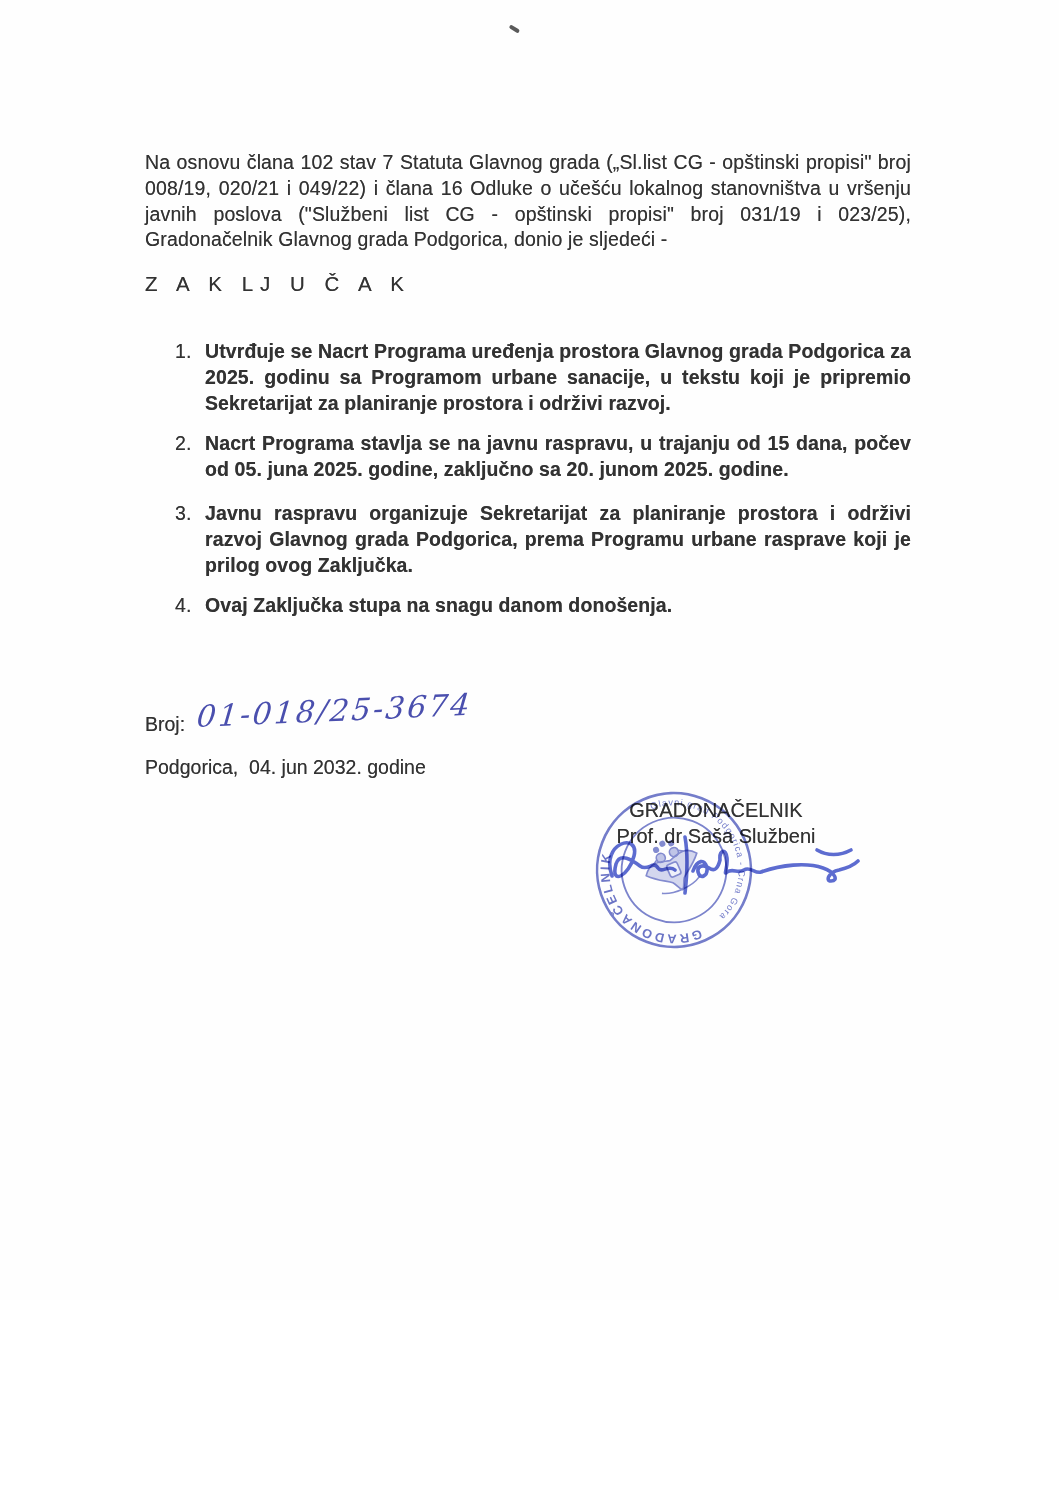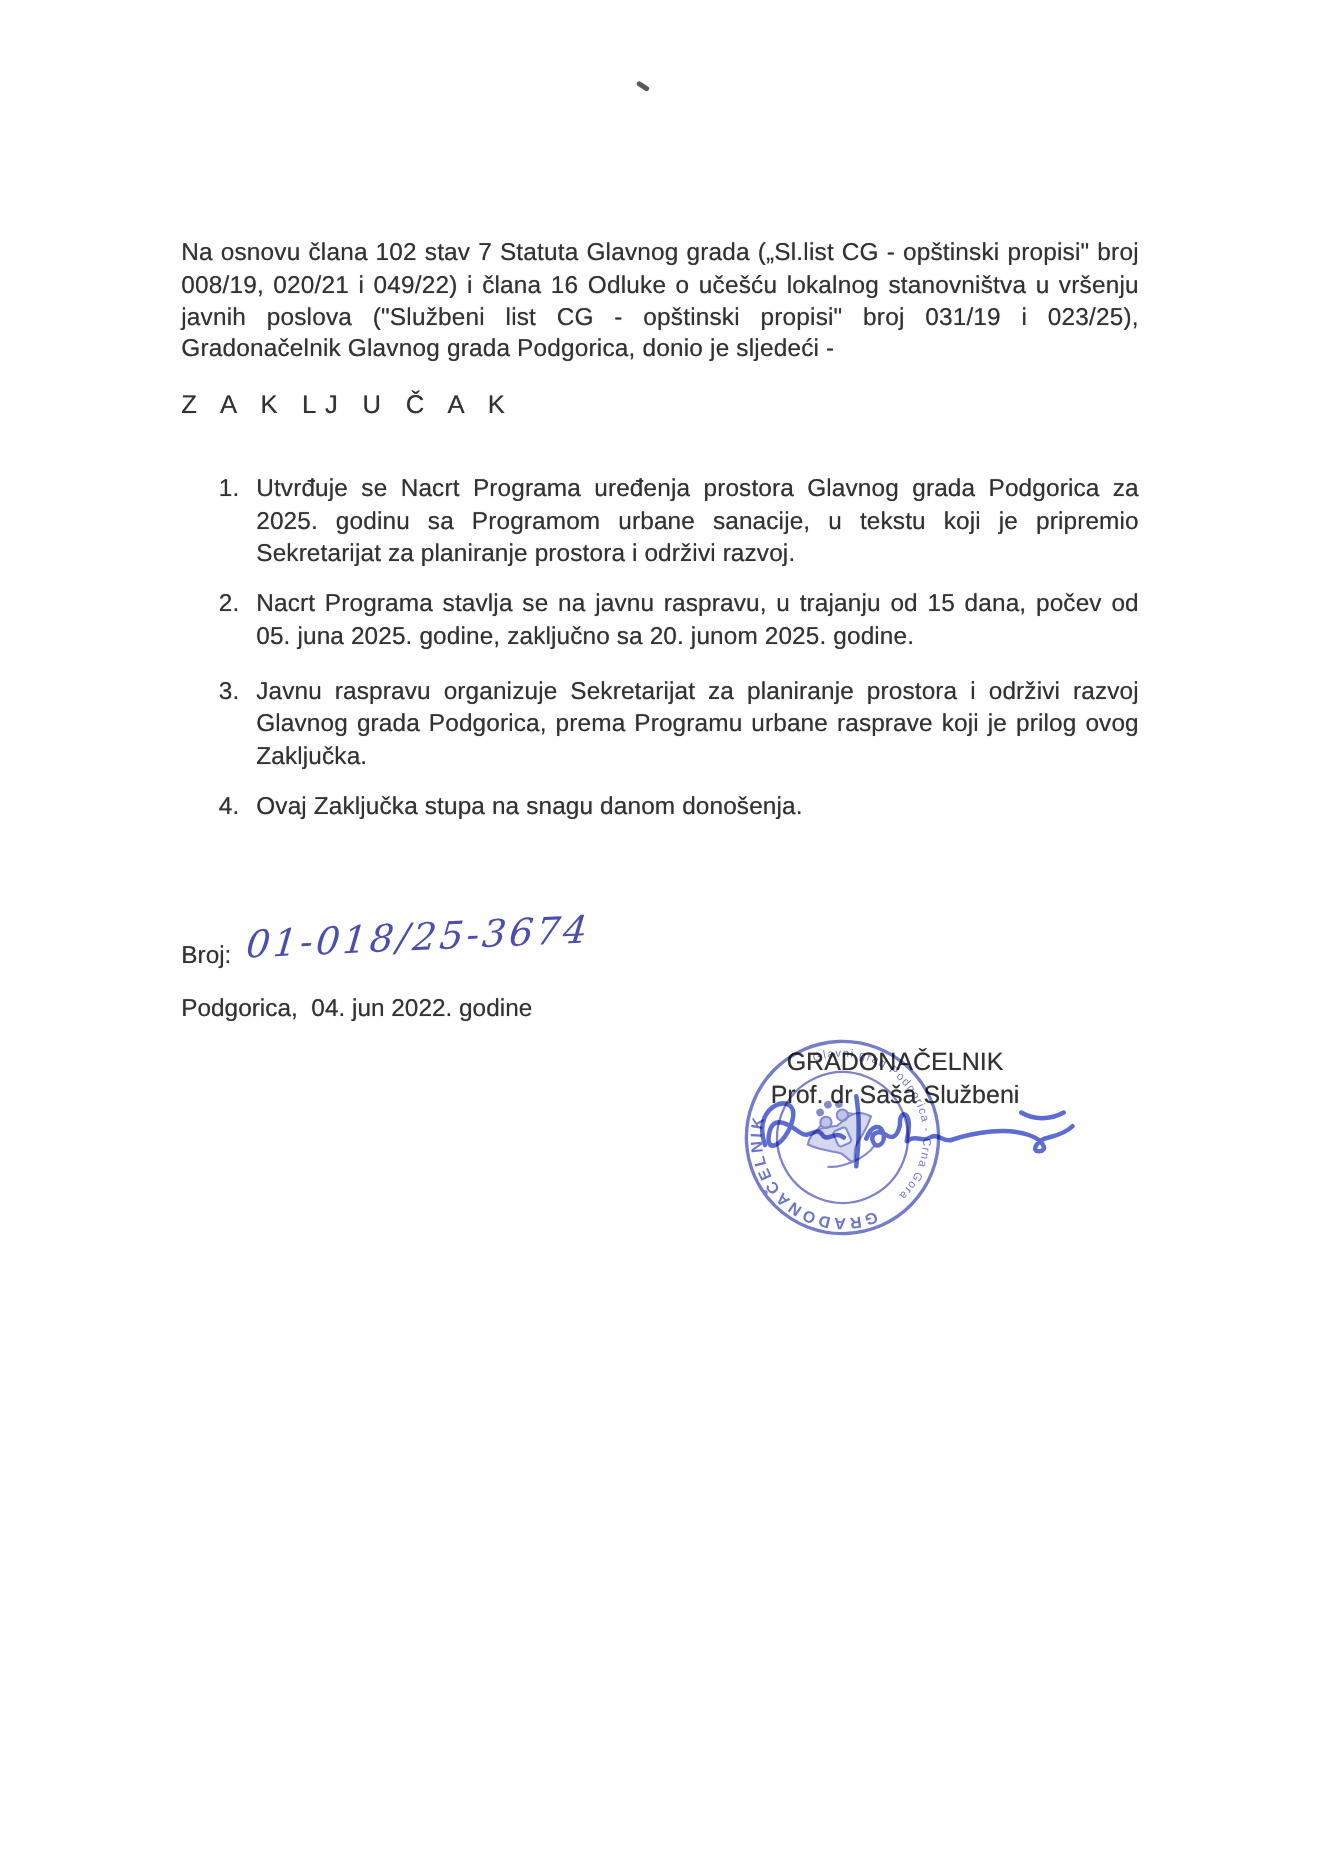--- a/index.html
+++ b/index.html
@@ -7,21 +7,20 @@
     width: 1059px; height: 1496px;
     background: #ffffff;
     font-family: "Liberation Sans", sans-serif;
     overflow: hidden;
   }
   .page {
     position: relative;
     width: 1059px; height: 1300px;
     background: #fefefe;
     color: #303030;
-    margin-top: 40px;
   }
   .scan-text {
     color: #323232;
     text-shadow: 0 0 0.6px rgba(50,50,50,0.65);
   }
   .artifact {
     position: absolute;
     left: 509px; top: 27px;
     width: 11px; height: 3.5px;
     background: #5a5a5a;
@@ -44,21 +43,21 @@
     font-weight: 500;
   }
   .list-item {
     position: absolute;
     left: 175px; width: 736px;
     display: flex;
     font-size: 19.5px; line-height: 26px;
     letter-spacing: 0.1px;
   }
   .list-item .num { flex: 0 0 30px; }
-  .list-item .txt { flex: 1 1 auto; text-align: justify; }
+  .list-item .txt { flex: 1 1 auto; text-align: justify; font-weight: bold; }
   .item-1 { top: 338px; }
   .item-2 { top: 430px; }
   .item-3 { top: 500px; }
   .item-4 { top: 592px; }
   .broj-line {
     position: absolute;
     left: 145px; top: 703px;
     font-size: 19.5px;
     white-space: nowrap;
   }
@@ -126,21 +125,21 @@
   </div>
   <div class="list-item item-4 scan-text">
     <div class="num">4.</div>
     <div class="txt">Ovaj Zaključka stupa na snagu danom donošenja.</div>
   </div>
 
   <div class="broj-line scan-text">
     <span>Broj:</span><span class="broj-number">01-018/25-3674</span>
   </div>
 
-  <div class="place-date scan-text">Podgorica,  04. jun 2022. godine</div>
+  <div class="place-date scan-text">Podgorica,  04. jun 2032. godine</div>
 
   <div class="sig-block scan-text">
     <div>GRADONAČELNIK</div>
     <div>Prof. dr Saša Službeni</div>
   </div>
 
   <svg class="stamp" viewBox="0 0 160 160">
     <defs>
       <path id="ringPath" d="M 80,17 a 63,63 0 1,1 -0.02,0" fill="none"></path>
     </defs>

